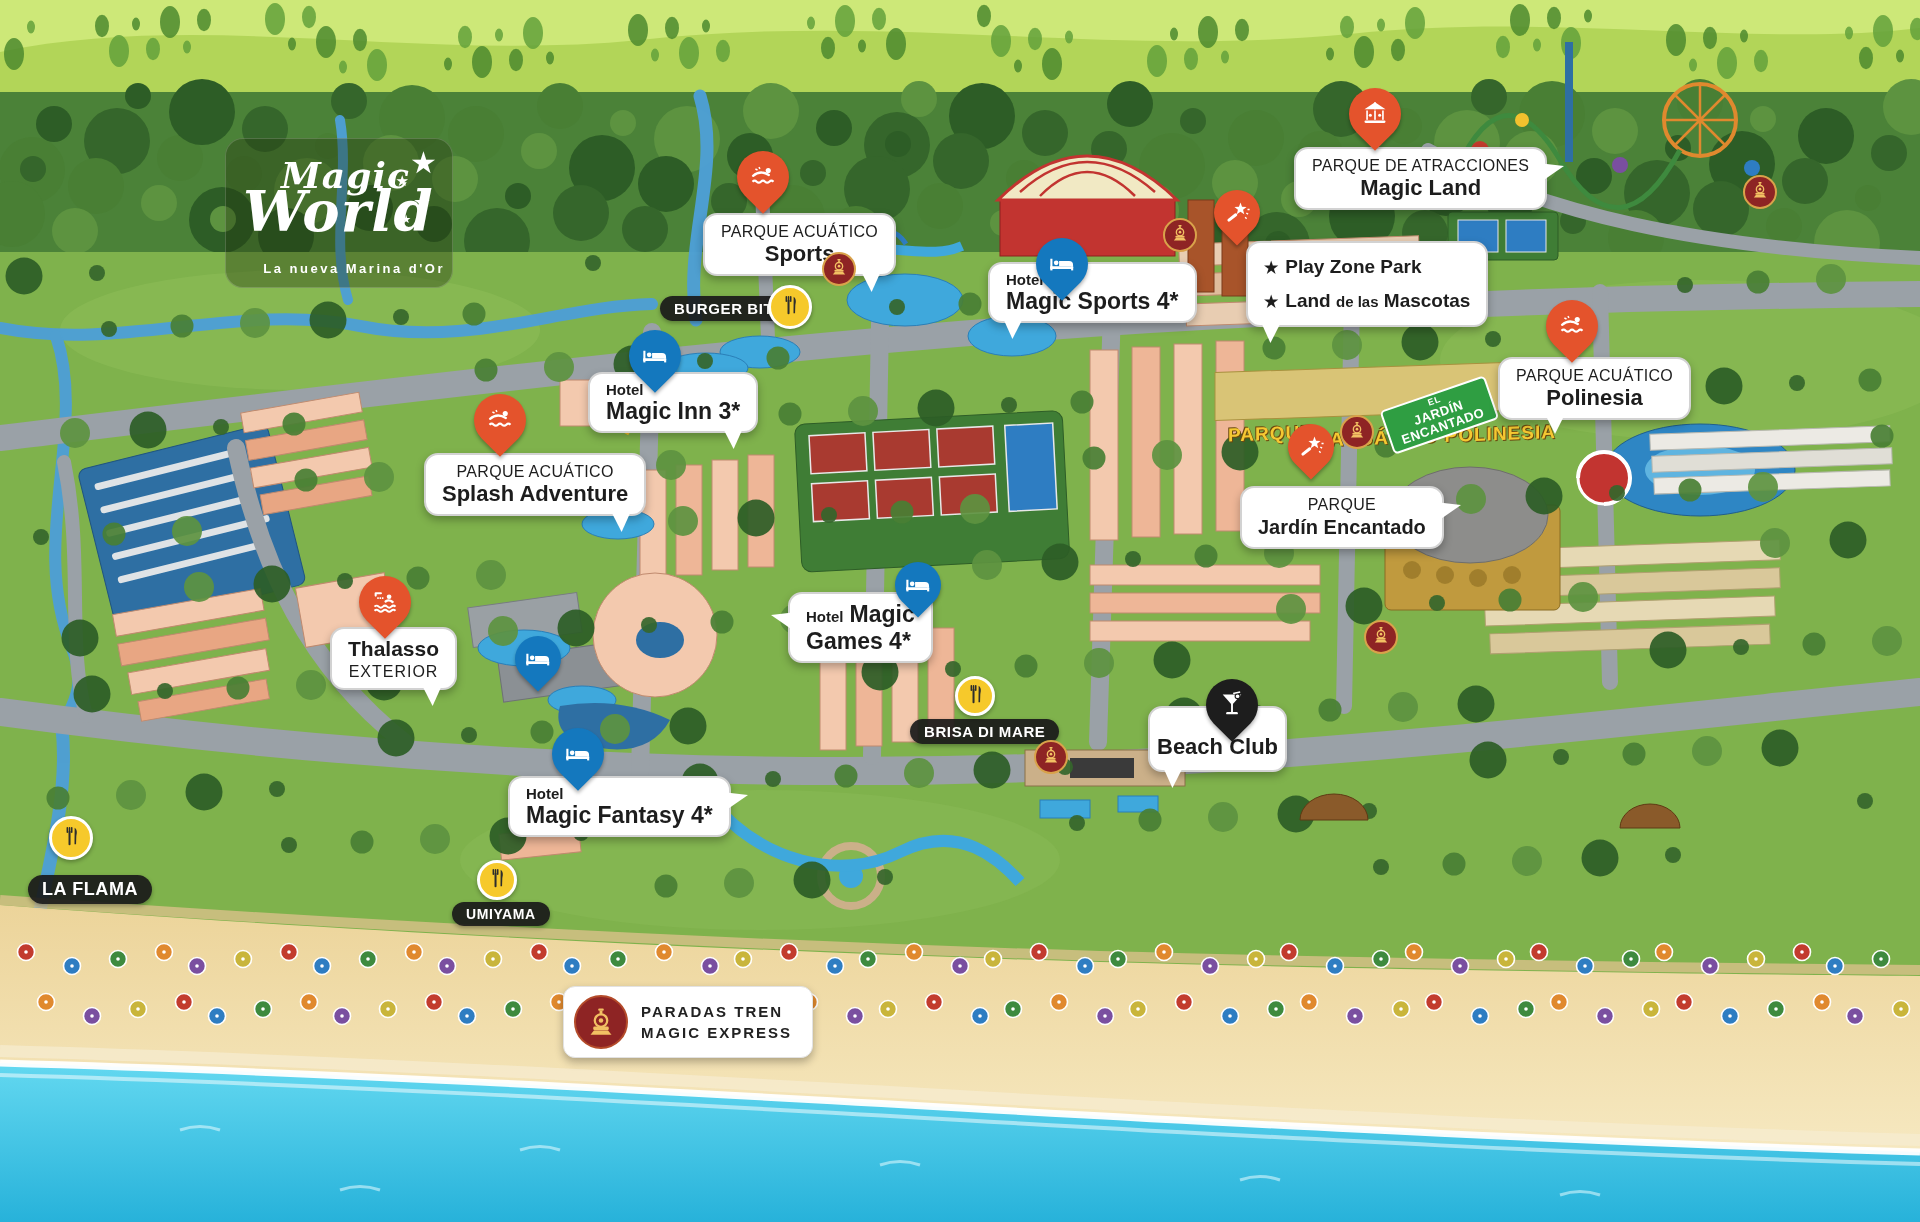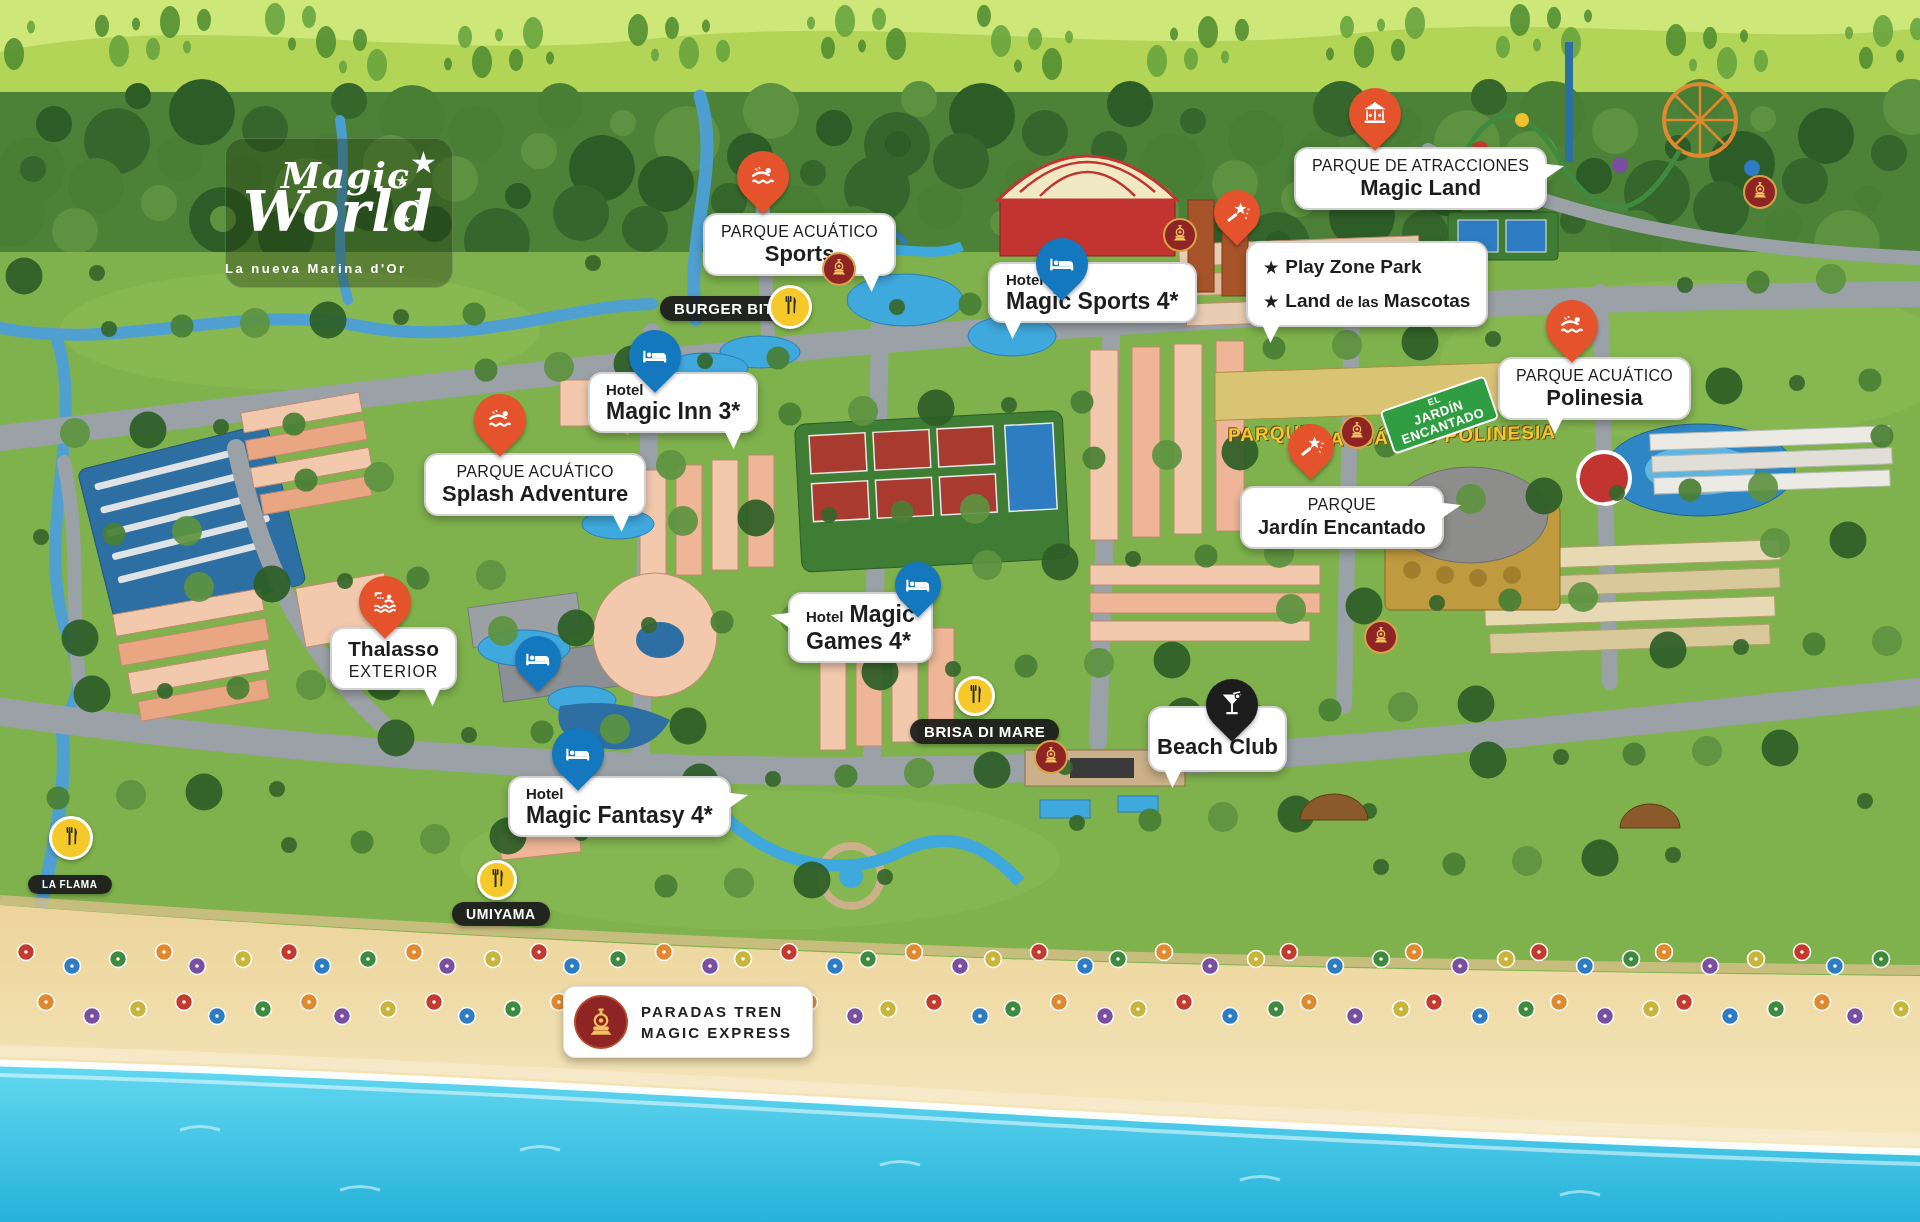--- a/index.html
+++ b/index.html
@@ -68,21 +68,21 @@
         border-radius:18px;box-shadow:inset 0 0 0 1px rgba(255,255,255,.18);color:#fff;z-index:6;
         font-family:"DejaVu Serif",serif}
   .logo .w1{position:absolute;left:56px;top:16px;font-size:36px;font-style:italic;font-weight:bold;letter-spacing:1px}
   .logo .w2{position:absolute;left:18px;top:40px;font-size:56px;font-style:italic;font-weight:bold;letter-spacing:1px}
   .logo .stars{position:absolute;right:14px;top:10px;width:48px;height:90px}
   .logo .stars span{position:absolute;line-height:1}
   .logo .s1{font-size:30px;right:2px;top:0}
   .logo .s2{font-size:15px;right:30px;top:26px}
   .logo .s3{font-size:20px;right:8px;top:44px}
   .logo .s4{font-size:11px;right:28px;top:66px}
-  .logo .sub{position:absolute;left:0;right:0;bottom:12px;text-align:left;font-family:"Liberation Sans",sans-serif;
+  .logo .sub{position:absolute;left:0;right:8px;bottom:12px;text-align:right;font-family:"Liberation Sans",sans-serif;
              font-size:13px;letter-spacing:2.5px;font-weight:bold}
 
   
   .map-sign{position:absolute;color:#f5c832;font-weight:bold;font-size:19px;letter-spacing:1px;z-index:4;
             text-shadow:1px 1px 0 #6b4a10,-1px -1px 0 #6b4a10;transform:skewY(-2deg);white-space:nowrap}
   .green-sign{position:absolute;left:1384px;top:392px;background:#2f9e42;border:2px solid #fff;border-radius:5px;
               padding:2px 10px;color:#fff;text-align:center;transform:rotate(-19deg);z-index:4;line-height:1.1}
   .green-sign .gs-el{display:block;font-size:9px;font-weight:bold;letter-spacing:1px}
   .green-sign .gs-l{display:block;font-size:13px;font-weight:bold;letter-spacing:.5px}
 </style>
@@ -960,21 +960,21 @@
   </div>
   <div class="pill" style="left:910px;top:719px">BRISA DI MARE</div>
 
   <div class="food-circle" style="left:49px;top:816px">
     <span><svg viewBox="0 0 24 24" fill="none" stroke="#2d2d2d" stroke-width="1.7" stroke-linecap="round">
             <path d="M8 3v5M10.4 3v5M12.8 3v5"></path>
             <path d="M10.4 7.5V21" stroke-width="2.2"></path>
             <path d="M16 3q3.6 2.4 1.8 9l-.3 9h-1.7z" fill="#2d2d2d" stroke="none"></path>
           </svg></span>
   </div>
-  <div class="pill" style="left:28px;top:875px;font-size:10px">LA FLAMA</div>
+  <div class="pill" style="left:28px;top:875px;font-size:18px">LA FLAMA</div>
 
   <div class="food-circle sz40" style="left:477px;top:860px">
     <span><svg viewBox="0 0 24 24" fill="none" stroke="#2d2d2d" stroke-width="1.7" stroke-linecap="round">
             <path d="M8 3v5M10.4 3v5M12.8 3v5"></path>
             <path d="M10.4 7.5V21" stroke-width="2.2"></path>
             <path d="M16 3q3.6 2.4 1.8 9l-.3 9h-1.7z" fill="#2d2d2d" stroke="none"></path>
           </svg></span>
   </div>
   <div class="pill" style="left:452px;top:902px;font-size:14px">UMIYAMA</div>
 

